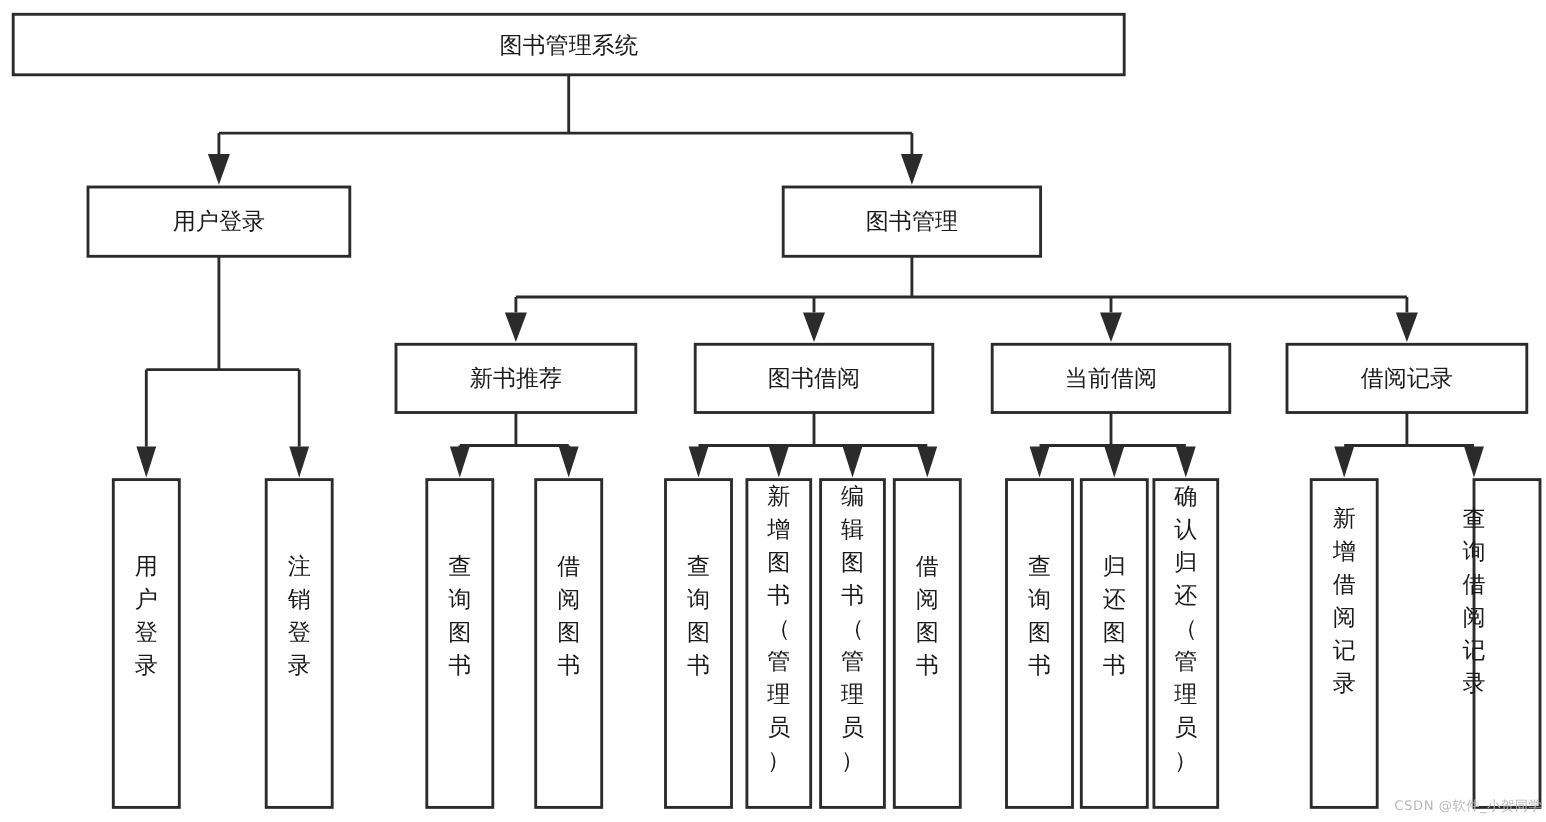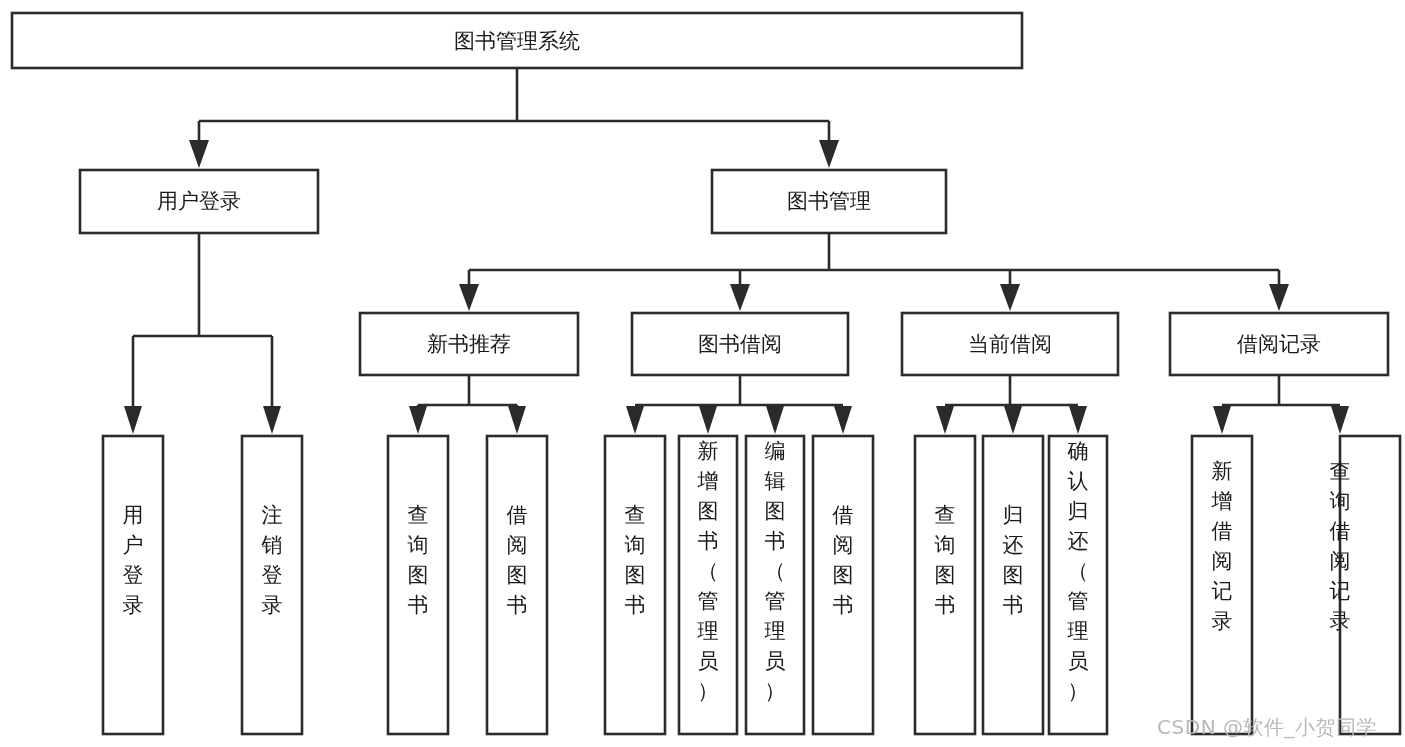--- a/index.html
+++ b/index.html
@@ -47,24 +47,24 @@
     dominant-baseline: middle;
   }
   .node-label-vertical {
     fill: #1a1a1a;
     font-family: "DejaVu Sans", "Liberation Sans", sans-serif;
     font-size: 21px;
     text-anchor: middle;
   }
   .watermark {
     position: absolute;
-    right: 28px;
+    right: 3px;
     bottom: 6px;
     color: #b9b9b9;
-    font-size: 20px;
+    font-size: 12px;
     font-family: "DejaVu Sans", "Liberation Sans", sans-serif;
     letter-spacing: 0.5px;
     white-space: nowrap;
     pointer-events: none;
   }
 </style>
 </head>
 <body>
 
 <div id="diagram-root">

